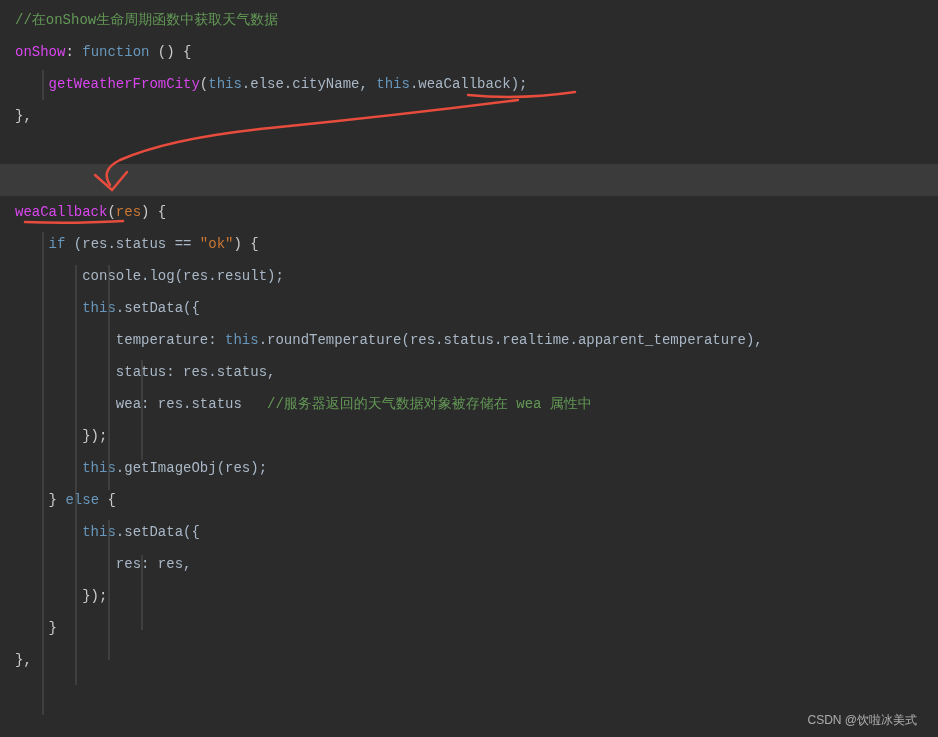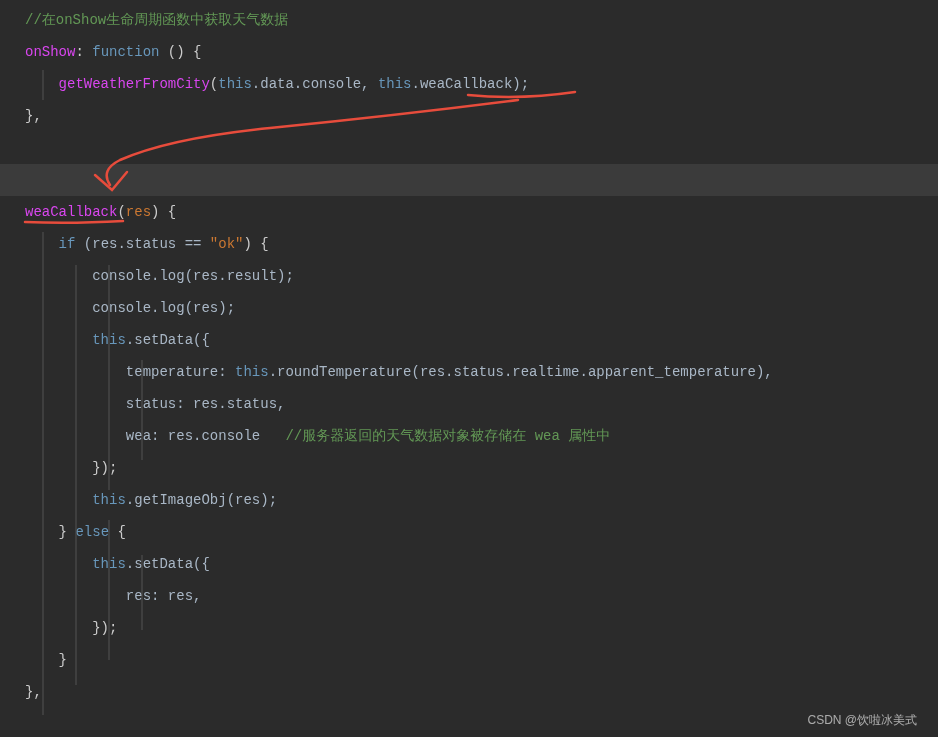--- a/index.html
+++ b/index.html
@@ -17,21 +17,21 @@
       overflow: hidden;
       position: relative;
     }
     
     .code-area {
       padding: 4px 0;
       line-height: 32px;
     }
     
     .line {
-      padding: 0 25px;
+      padding: 0 15px;
       white-space: pre;
       position: relative;
     }
     
     .highlighted-line {
       background: rgba(255, 255, 255, 0.08);
     }
     
     
     .comment { color: #629755; }
@@ -59,43 +59,42 @@
   </style>
 </head>
 <body>
 
 <div class="code-area">
 
   <div class="line"><span class="comment">//在onShow生命周期函数中获取天气数据</span></div>
 
   <div class="line"><span class="func-yellow">onShow</span><span class="punct">: </span><span class="keyword-blue">function</span><span class="punct"> () {</span></div>
 
-  <div class="line">    <span class="func-yellow">getWeatherFromCity</span><span class="punct">(</span><span class="keyword-blue">this</span><span class="identifier">.data.console, </span><span class="keyword-blue">this</span><span class="identifier">.weaCallback);</span></div>
+  <div class="line">    <span class="func-yellow">getWeatherFromCity</span><span class="punct">(</span><span class="keyword-blue">this</span><span class="identifier">.else.cityName, </span><span class="keyword-blue">this</span><span class="identifier">.weaCallback);</span></div>
 
   <div class="line"><span class="punct">},</span></div>
 
   <div class="line">&nbsp;</div>
 
   <div class="line highlighted-line">&nbsp;</div>
 
   <div class="line"><span class="func-yellow">weaCallback</span><span class="punct">(</span><span class="keyword-orange">res</span><span class="punct">) {</span></div>
 
   <div class="line">    <span class="keyword-blue">if</span><span class="identifier"> (res.status == </span><span class="keyword-orange">"ok"</span><span class="punct">) {</span></div>
 
   <div class="line">        <span class="identifier">console.log(res.result);</span></div>
 
-  <div class="line">        <span class="identifier">console.log(res);</span></div>
 
   <div class="line">        <span class="keyword-blue">this</span><span class="identifier">.setData({</span></div>
 
   <div class="line">            <span class="identifier">temperature: </span><span class="keyword-blue">this</span><span class="identifier">.roundTemperature(res.status.realtime.apparent_temperature),</span></div>
 
   <div class="line">            <span class="identifier">status: res.status,</span></div>
 
-  <div class="line">            <span class="identifier">wea: res.console</span><span class="comment">   //服务器返回的天气数据对象被存储在 wea 属性中</span></div>
+  <div class="line">            <span class="identifier">wea: res.status</span><span class="comment">   //服务器返回的天气数据对象被存储在 wea 属性中</span></div>
 
   <div class="line">        <span class="punct">});</span></div>
 
   <div class="line">        <span class="keyword-blue">this</span><span class="identifier">.getImageObj(res);</span></div>
 
   <div class="line">    <span class="punct">} </span><span class="keyword-blue">else</span><span class="punct"> {</span></div>
 
   <div class="line">        <span class="keyword-blue">this</span><span class="identifier">.setData({</span></div>
 
 

